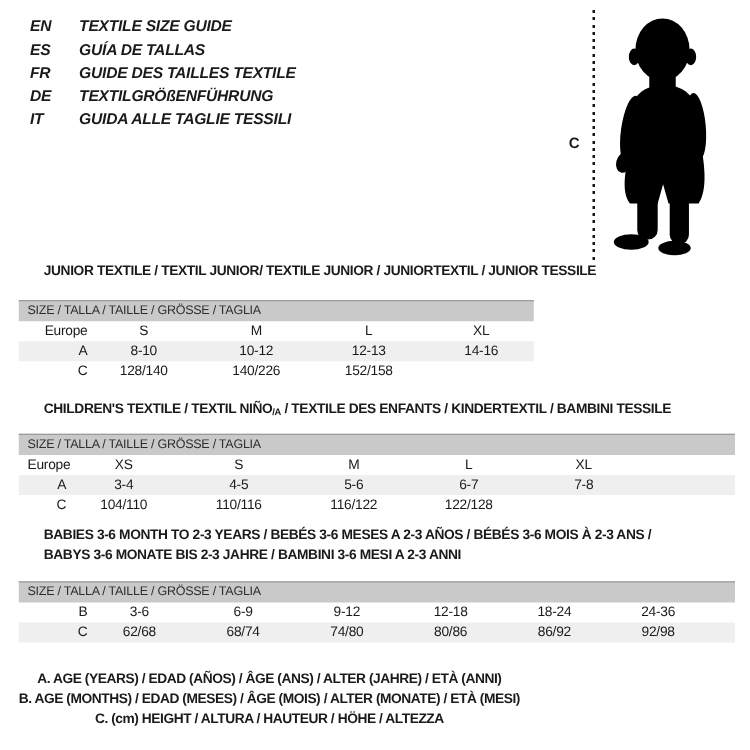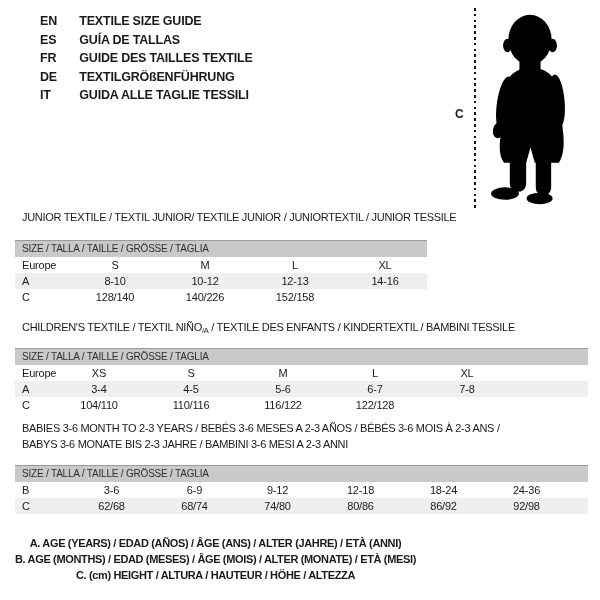--- a/index.html
+++ b/index.html
@@ -8,46 +8,46 @@
     --header-border:#9b9b9b;
     --stripe-bg:#efefef;
     --silhouette:#000000;
   }
   html,body{margin:0;padding:0;background:#fff;}
   .canvas{
     position:relative;width:600px;height:600px;background:#fff;overflow:hidden;
     font-family:"Liberation Sans",sans-serif;color:var(--text);
   }
   
-  .lang-block{position:absolute;left:40px;top:12px;}
+  .lang-block{position:absolute;left:24px;top:12px;font-style:italic;}
   .lang-row{height:18.5px;line-height:18.5px;font-weight:bold;font-size:12.5px;letter-spacing:-0.2px;white-space:nowrap;}
   .lang-code{display:inline-block;width:36px;}
   
   .fig-line{position:absolute;left:474px;top:8px;width:2px;height:202px;
     background:repeating-linear-gradient(to bottom,#151515 0 2.5px,transparent 2.5px 5.8px);}
   .fig-c{position:absolute;left:455px;top:107px;font-weight:bold;font-size:12px;}
   .fig-svg{position:absolute;left:480px;top:9px;}
   
   .tbl{position:absolute;left:15px;}
   .t0{top:210px;width:412px;}
   .t1{top:320px;width:573px;}
   .t2{top:421px;width:573px;}
-  .tbl-title{font-size:11px;font-weight:normal;letter-spacing:-0.3px;line-height:15.5px;white-space:nowrap;padding-left:7px;}
+  .tbl-title{font-size:11px;font-weight:bold;letter-spacing:-0.3px;line-height:15.5px;white-space:nowrap;padding-left:7px;margin-left:13px;}
   .tbl-title .sub{font-size:7.5px;vertical-align:-2px;}
   .size-bar{height:17px;line-height:16px;background:var(--header-bg);border-top:1px solid var(--header-border);
     padding-left:7px;font-size:10px;letter-spacing:-0.2px;color:#2e2e2e;box-sizing:border-box;white-space:nowrap;}
   .t0 .size-bar{margin-top:14px;}
   .t1 .size-bar{margin-top:9px;}
   .t2 .size-bar{margin-top:13px;}
   .trow{display:grid;height:16px;line-height:16px;font-size:11px;letter-spacing:-0.2px;}
   .trow.stripe{background:var(--stripe-bg);}
   .t0 .trow{grid-template-columns:55px repeat(4,90px);}
   .t1 .trow{grid-template-columns:38px repeat(5,92px);}
   .t2 .trow{grid-template-columns:55px repeat(6,83px);}
-  .tlabel{padding-left:7px;text-align:left;}
+  .tlabel{padding-left:7px;text-align:right;}
   .tcell{text-align:center;}
   
   .notes{position:absolute;left:15px;top:535px;font-weight:bold;font-size:11px;letter-spacing:-0.35px;line-height:16px;white-space:nowrap;text-align:center;}
 </style>
 </head>
 <body>
 
 <div class="canvas">
 
   <div class="lang-block">

